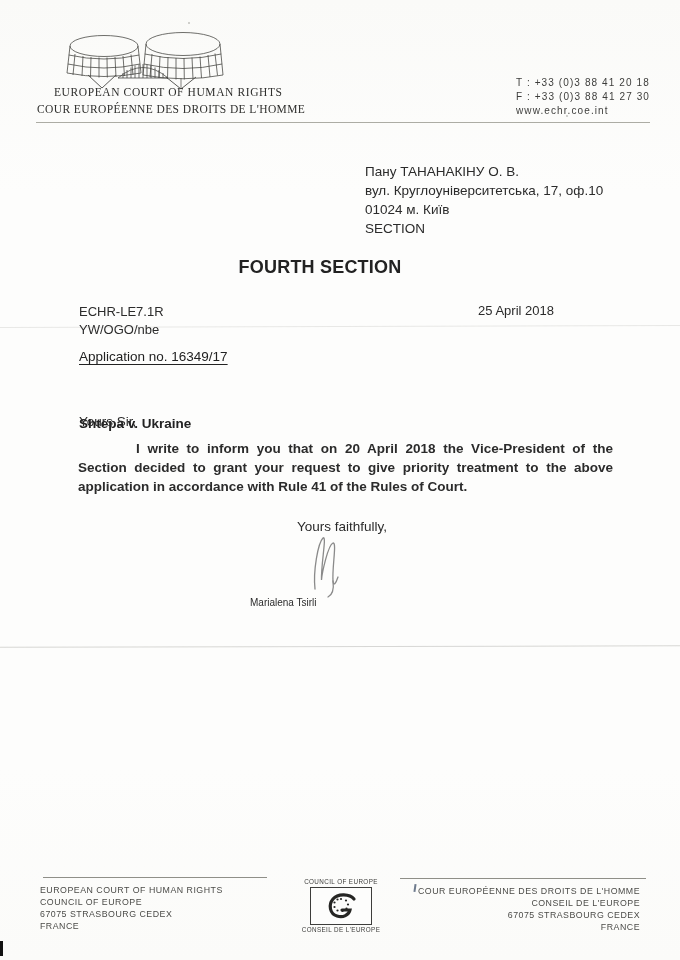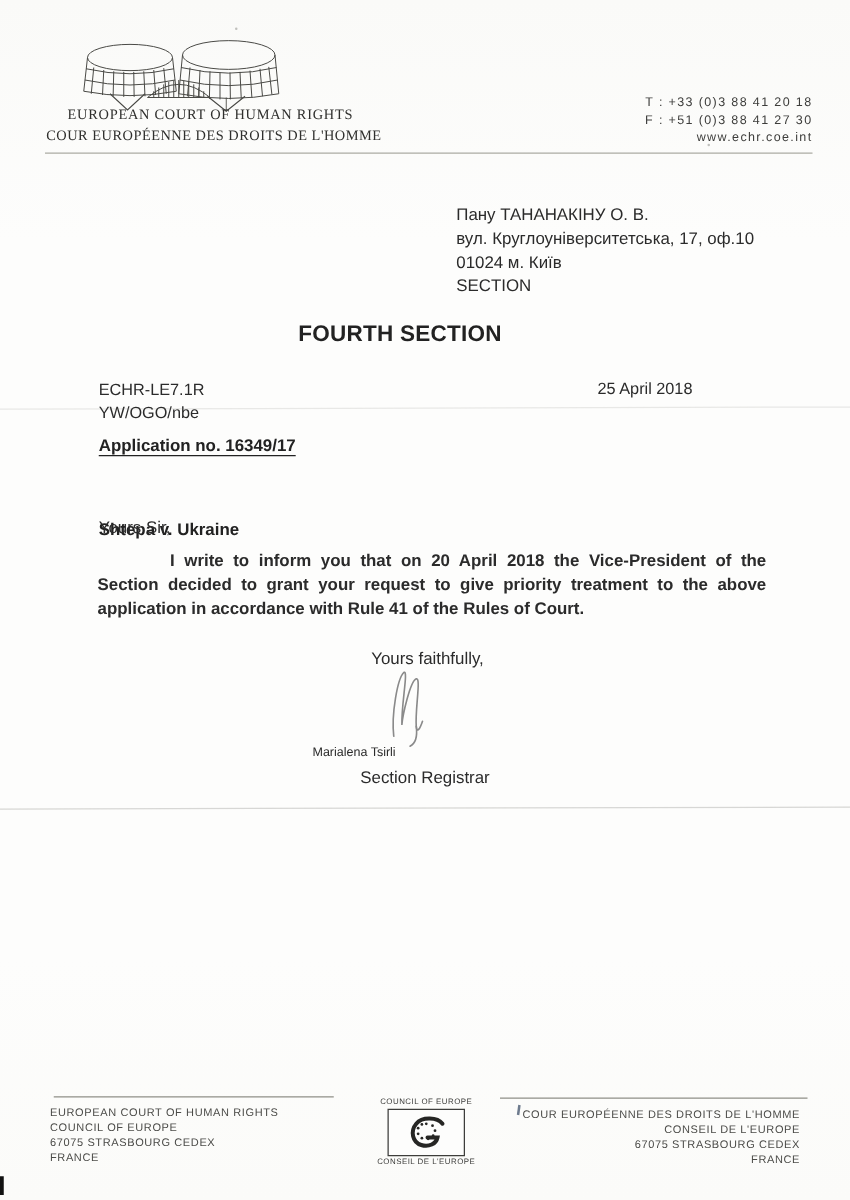--- a/index.html
+++ b/index.html
@@ -6,31 +6,31 @@
   body{width:680px;height:960px;overflow:hidden;background:#e8e8e6;}
   .page{
     position:relative;width:680px;height:960px;
     background:linear-gradient(180deg,#fafaf8 0%,#fdfdfc 20%,#fdfdfc 80%,#fbfbf9 100%);
     font-family:"Liberation Sans",sans-serif;color:#2d2d2d;
   }
   .abs{position:absolute;}
   
   .org-en{left:54px;top:86px;font-family:"Liberation Serif",serif;font-size:11.5px;letter-spacing:.6px;color:#2f2f2d;white-space:nowrap;}
   .org-fr{left:37px;top:103px;font-family:"Liberation Serif",serif;font-size:11.5px;letter-spacing:.4px;color:#2f2f2d;white-space:nowrap;}
-  .contact{right:30px;top:76px;text-align:right;font-size:10px;line-height:13.5px;letter-spacing:1.1px;color:#3d3d3b;}
+  .contact{right:30px;top:76px;text-align:left;font-size:10px;line-height:13.5px;letter-spacing:1.1px;color:#3d3d3b;}
   .contact .web{margin-top:1px;}
   .header-rule{left:36px;right:30px;top:122px;height:1px;background:#97978f;opacity:.8;}
   
   .recipient{left:365px;top:162px;font-size:13.5px;line-height:19px;color:#2b2b2b;}
   
   .section-title{left:0;top:257px;width:640px;text-align:center;font-size:18px;font-weight:bold;letter-spacing:.2px;color:#222;}
   .ref-block{left:79px;top:303px;font-size:13px;line-height:18px;color:#2b2b2b;}
   .letter-date{left:420px;top:303px;width:192px;text-align:center;font-size:13px;color:#2b2b2b;}
   
-  .app-no{left:79px;top:349px;font-size:13.5px;font-weight:bold;color:#222;text-decoration:underline;text-underline-offset:3px;}
+  .app-no{left:79px;top:349px;font-size:13.5px;font-weight:normal;color:#222;text-decoration:underline;text-underline-offset:3px;}
   .case-name{left:79px;top:368px;font-size:13.5px;font-weight:bold;color:#222;margin-top:48px;}
   .salutation{left:79px;top:414px;font-size:13.5px;color:#2b2b2b;}
   
   .body-par{left:78px;top:439px;width:535px;font-size:13.5px;line-height:19px;text-align:justify;text-indent:58px;color:#2b2b2b;font-weight:bold;}
   
   .valediction{left:297px;top:519px;font-size:13.5px;color:#2b2b2b;}
   .signature{left:308px;top:533px;}
   .signer-name{left:250px;top:597px;width:180px;text-align:left;font-size:10px;color:#2b2b2b;}
   .signer-title{left:250px;top:614px;width:180px;text-align:center;font-size:13.5px;color:#2b2b2b;}
   
@@ -76,21 +76,21 @@
       <path d="M56,47 L106,47"></path>
       <path d="M61,42 L61,47 M65,39 L65,47 M69,36.5 L69,47 M73,34.5 L73,47 M77,33.5 L77,47 M81,33 L81,47 M85,33.5 L85,47 M89,34.5 L89,47 M93,36.5 L93,47 M97,39 L97,47 M101,42 L101,47"></path>
     </svg>
   </div>
 
   <div class="abs org-en">EUROPEAN COURT OF HUMAN RIGHTS</div>
   <div class="abs org-fr">COUR EUROPÉENNE DES DROITS DE L'HOMME</div>
 
   <div class="abs contact">
     <div>T : +33 (0)3 88 41 20 18</div>
-    <div>F : +51 (0)3 88 41 27 30</div>
+    <div>F : +33 (0)3 88 41 27 30</div>
     <div class="web">www.echr.coe.int</div>
   </div>
   <div class="abs header-rule"></div>
 
   <div class="abs recipient">
     <div>Пану ТАНАНАКІНУ О. В.</div>
     <div>вул. Круглоуніверситетська, 17, оф.10</div>
     <div>01024 м. Київ</div>
     <div>SECTION</div>
   </div>
@@ -112,21 +112,20 @@
   <div class="abs body-par">I write to inform you that on 20 April 2018 the Vice-President of the Section decided to grant your request to give priority treatment to the above application in accordance with Rule 41 of the Rules of Court.</div>
 
   <div class="abs valediction">Yours faithfully,</div>
   <div class="abs signature">
     <svg width="44" height="66" viewBox="0 0 44 66" fill="none" stroke="#8a8a8a" stroke-width="1.3" stroke-linecap="round">
       <path d="M7,56 C5,38 10,10 15,5 C19,2 13,30 13.5,47 C14,40 20,12 25,10 C29,9 24,34 25,48 C25.5,54 28,50 30,44"></path>
       <path d="M25,48 C26,56 24,62 20,64"></path>
     </svg>
   </div>
   <div class="abs signer-name">Marialena Tsirli</div>
-  <div class="abs signer-title">Section Registrar</div>
 
   <div class="abs fold fold2"></div>
 
   <div class="abs footer-rule-left"></div>
   <div class="abs footer-rule-right"></div>
 
   <div class="abs footer-left">
     <div>EUROPEAN COURT OF HUMAN RIGHTS</div>
     <div>COUNCIL OF EUROPE</div>
     <div>67075 STRASBOURG CEDEX</div>

